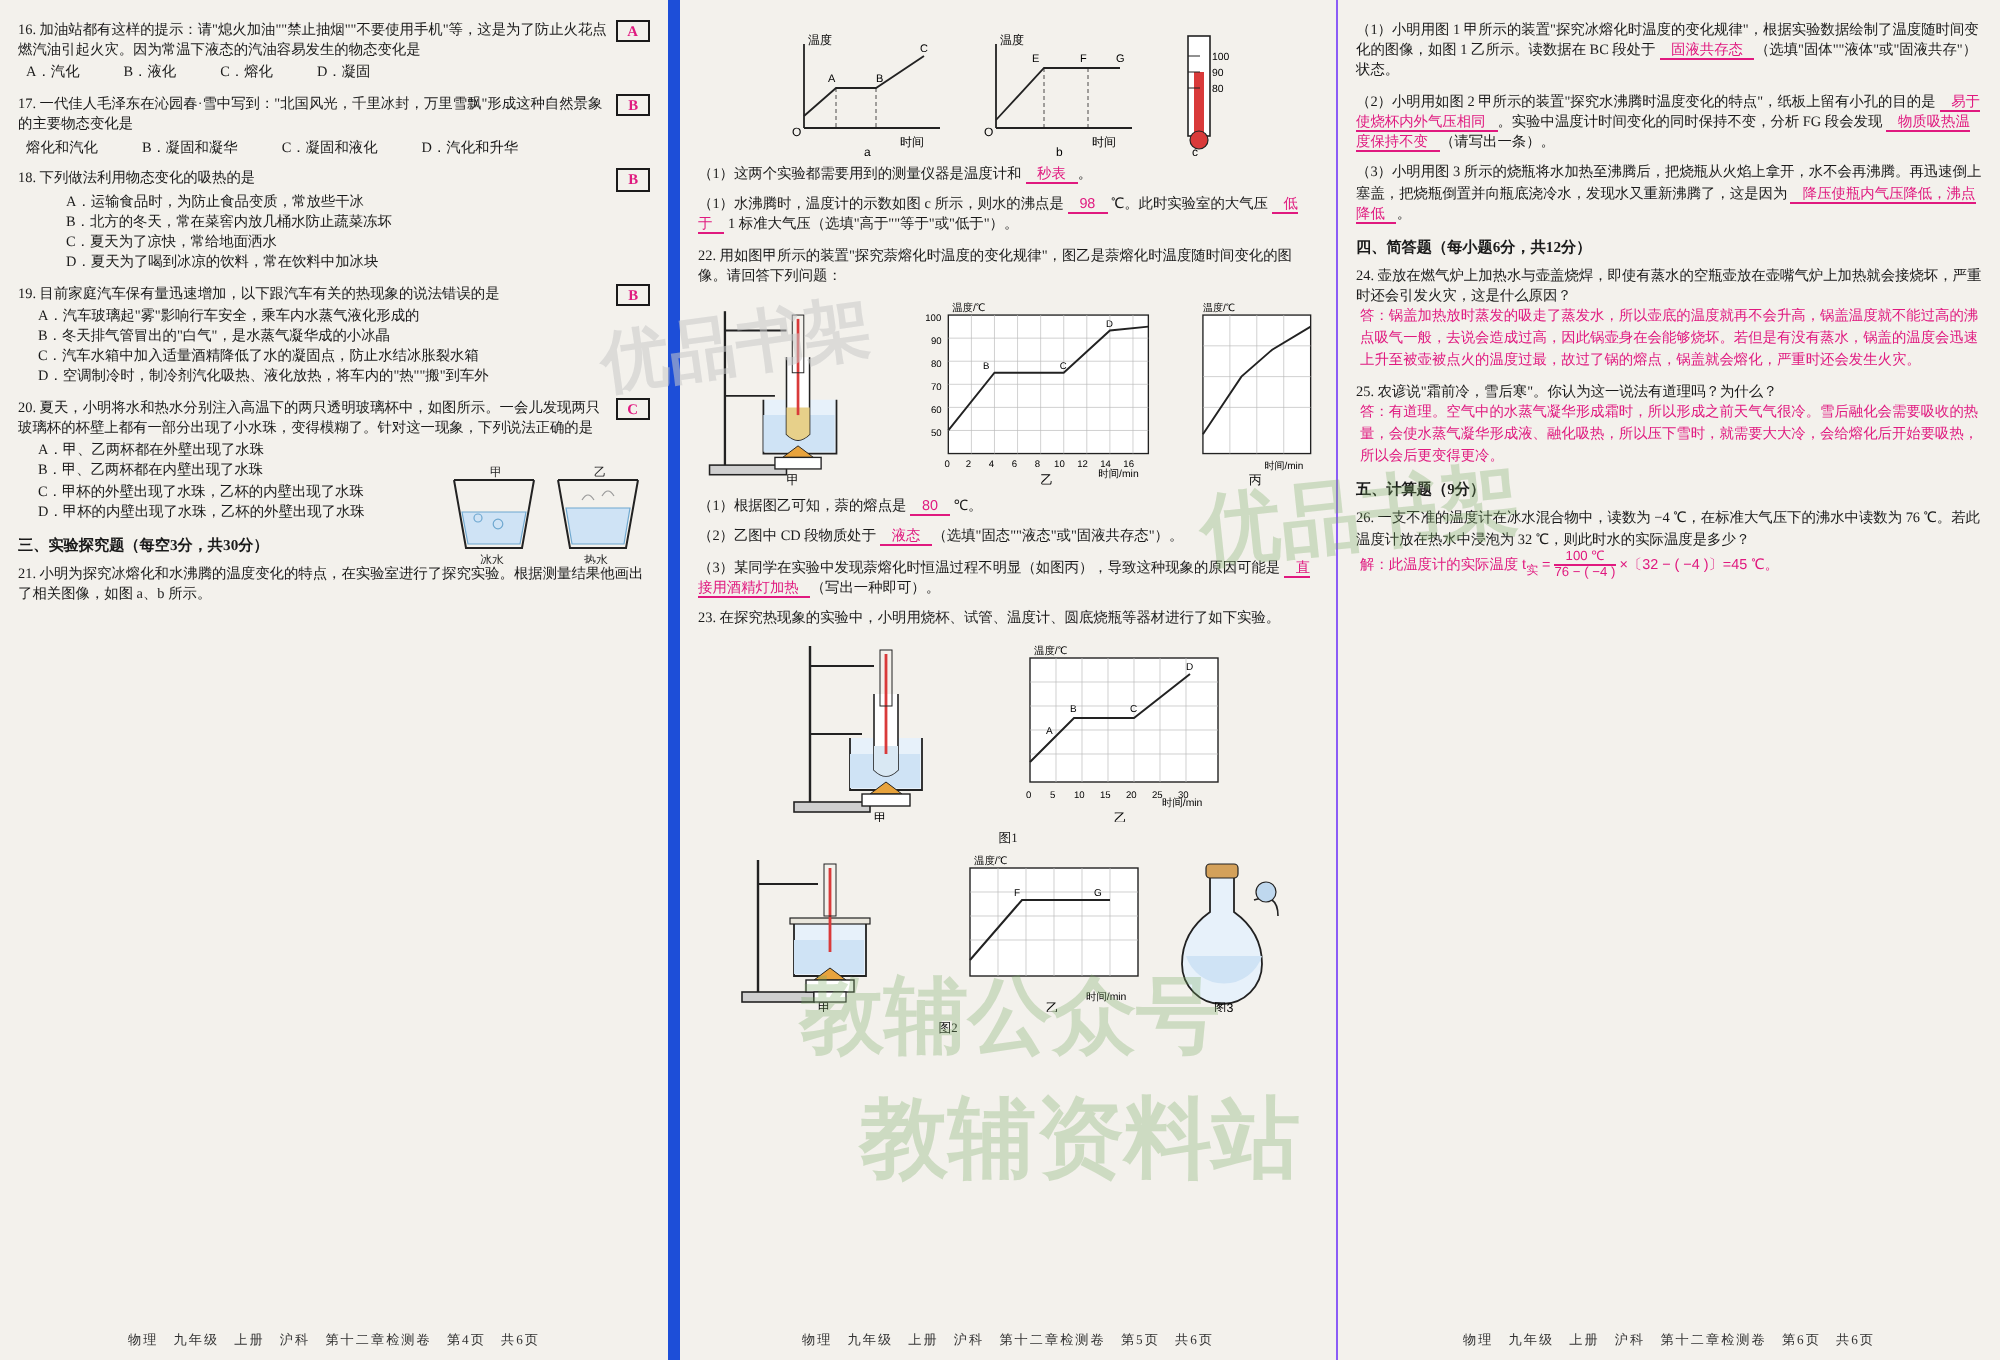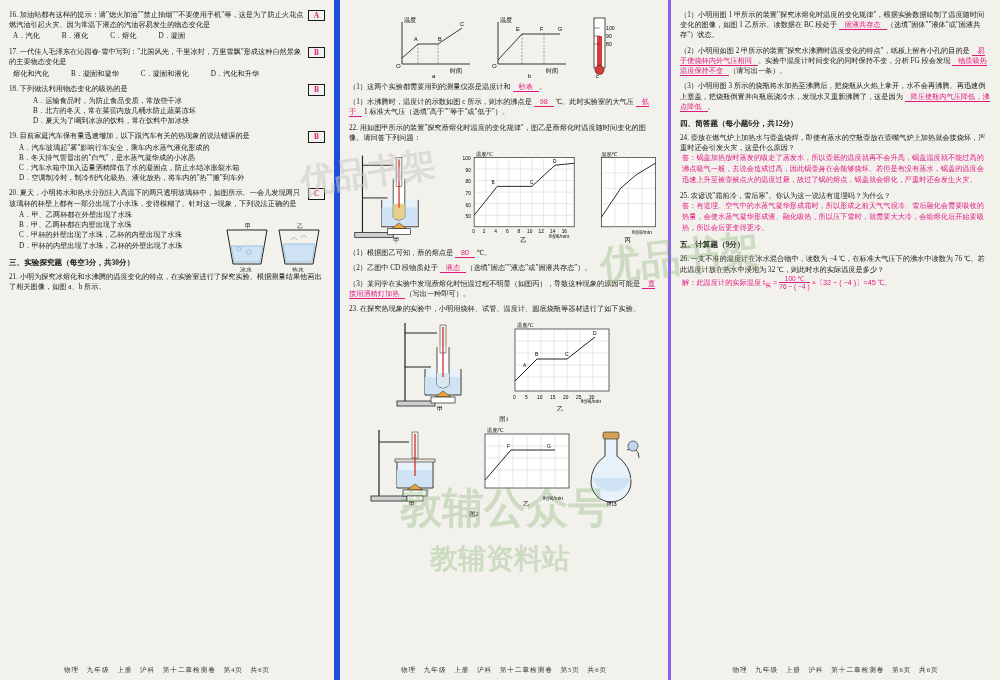--- a/index.html
+++ b/index.html
@@ -17,21 +17,21 @@
     display:flex;
   }
   .col{
     position:relative;
     height:680px;
     box-sizing:border-box;
     padding:10px 9px 18px 9px;
   }
   .col1{width:334px;}
   .col2{width:334px;border-left:6px solid #1d4ed8;}
-  .col3{width:332px;border-left:3px solid #8b5cf6;}
+  .col3{width:332px;border-left:1px solid #8b5cf6;}
 
   .q{margin-bottom:5px;line-height:1.42;}
   .opts{margin-top:1px;}
   .optrow{display:flex;gap:22px;margin-left:4px;line-height:1.5;}
   .optrow div{white-space:nowrap;}
   .ansbox{
     float:right;
     border:1px solid #1a1a1a;
     padding:0 5px;
     margin-left:4px;
@@ -118,20 +118,21 @@
         </div>
       </div>
     </div>
 
     <div class="q">
       <div class="ansbox">B</div>
       <span>18. 下列做法利用物态变化的吸热的是</span>
       <div class="opts" style="margin-left:24px;">
         <div>A．运输食品时，为防止食品变质，常放些干冰</div>
         <div>B．北方的冬天，常在菜窖内放几桶水防止蔬菜冻坏</div>
+        <div>C．夏天为了凉快，常给地面洒水</div>
         <div>D．夏天为了喝到冰凉的饮料，常在饮料中加冰块</div>
       </div>
     </div>
 
     <div class="q">
       <div class="ansbox">B</div>
       <span>19. 目前家庭汽车保有量迅速增加，以下跟汽车有关的热现象的说法错误的是</span>
       <div class="opts" style="margin-left:10px;">
         <div>A．汽车玻璃起"雾"影响行车安全，乘车内水蒸气液化形成的</div>
         <div>B．冬天排气管冒出的"白气"，是水蒸气凝华成的小冰晶</div>
@@ -472,14 +473,14 @@
         <span>×〔32 − ( −4 )〕=45 ℃。</span>
       </div>
     </div>
 
     <div class="footer">物理　九年级　上册　沪科　第十二章检测卷　第6页　共6页</div>
   </div>
 </div>
 
 <div class="wm" style="left:600px;top:230px;font-size:40px;transform:rotate(-6deg);">优品书架</div>
 <div class="wm" style="left:400px;top:480px;font-size:42px;">教辅公众号</div>
-<div class="wm" style="left:430px;top:540px;font-size:28px;">教辅资料站</div>
+<div class="wm" style="left:430px;top:540px;font-size:44px;">教辅资料站</div>
 <div class="wm wm2" style="left:300px;top:150px;font-size:34px;transform:rotate(-8deg);">优品书架</div>
 
 </body></html>

